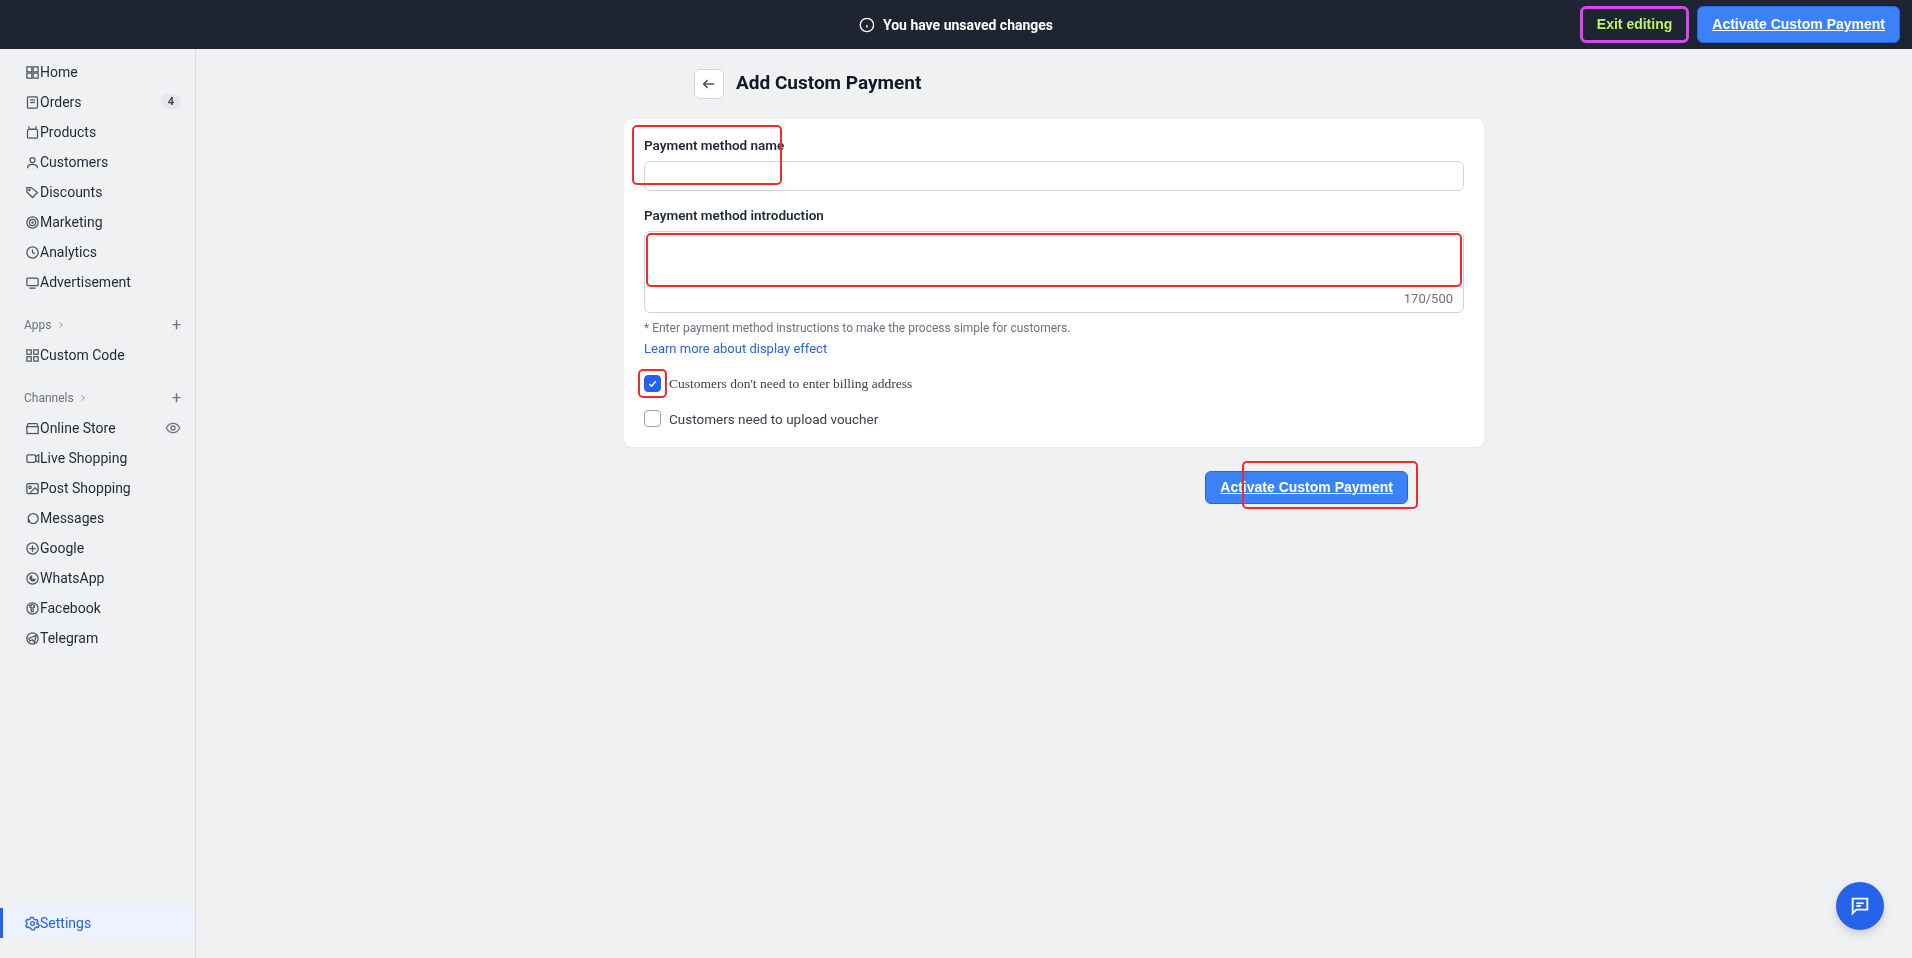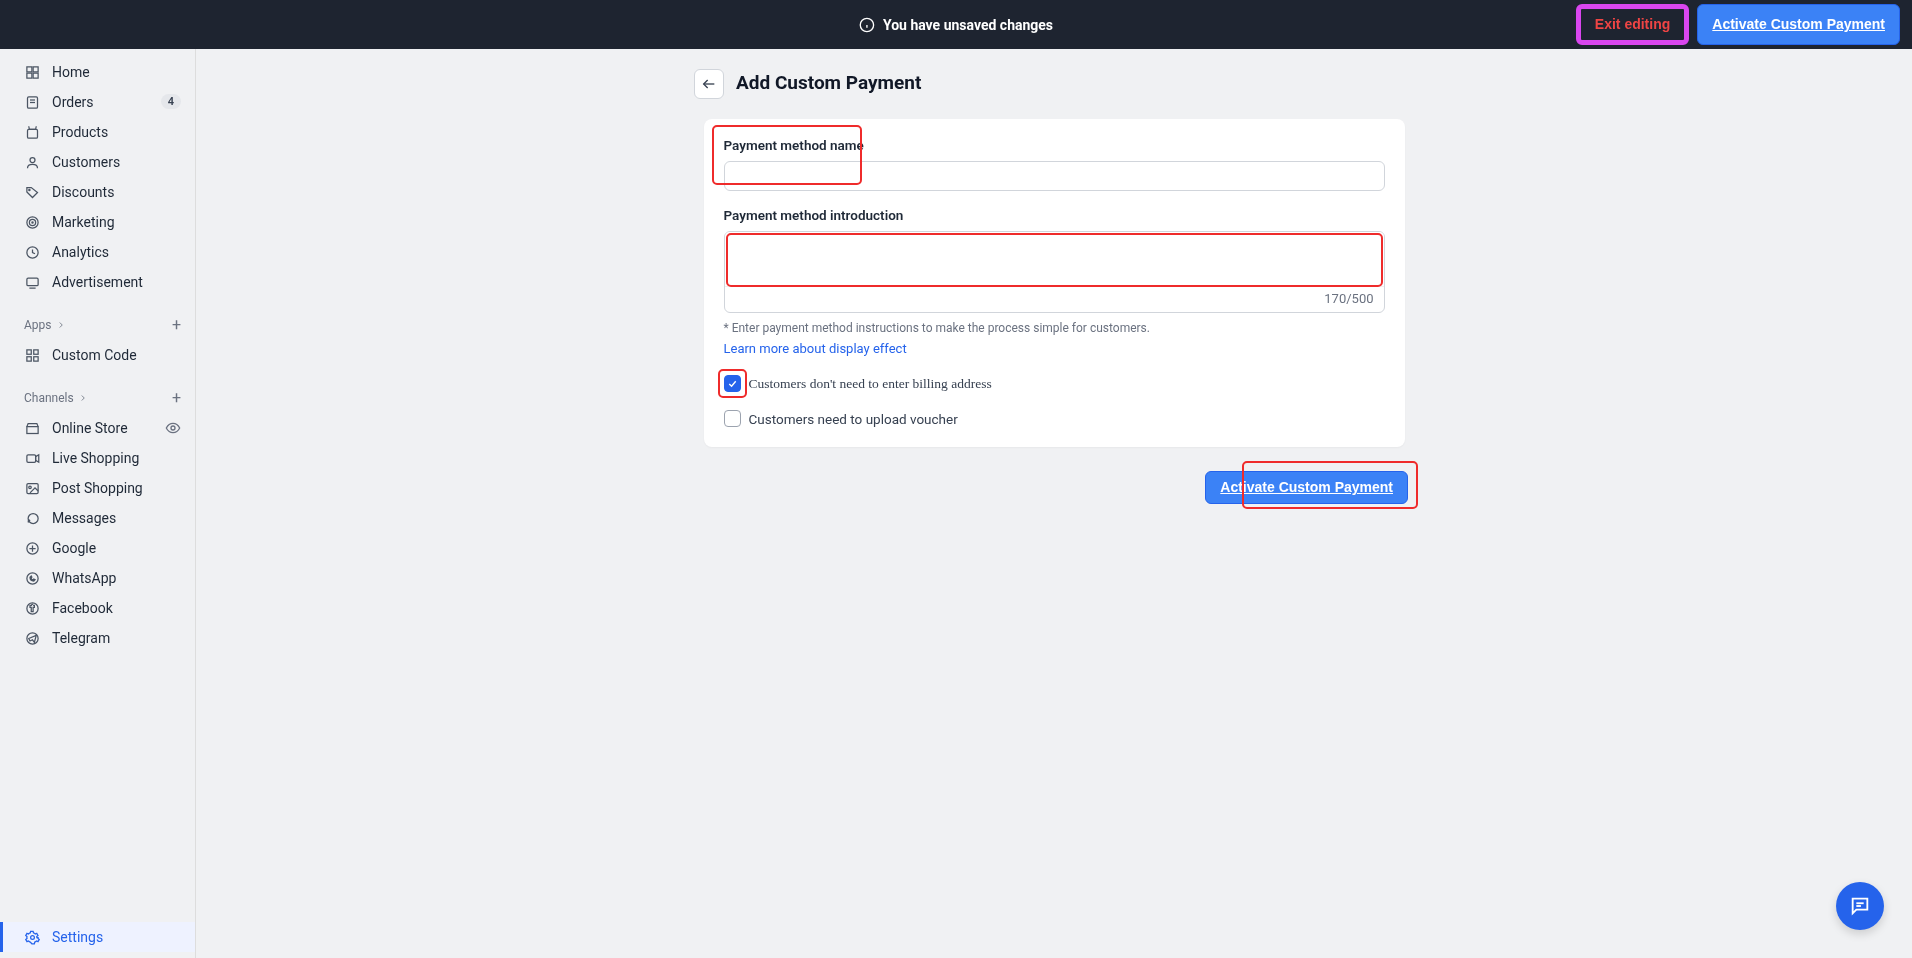--- a/index.html
+++ b/index.html
@@ -31,22 +31,22 @@
     border-radius: 6px;
     font-size: 14px;
     font-weight: 600;
     padding: 7px 14px;
     cursor: pointer;
     border: 1px solid transparent;
     line-height: 1.2;
   }
   .btn-outline-dark {
     background: transparent;
-    border: 5px solid #d946ef;
-    color: #ef4444;
+    border: 3px solid #d946ef;
+    color: #bef264;
   }
   .btn-primary {
     background: #3b82f6;
     color: #fff;
     border: 1px solid #2563eb;
     text-decoration: underline;
   }
   
   .layout { display: flex; height: calc(100% - 49px); }
   .sidebar {
@@ -54,21 +54,21 @@
     background: #f0f1f3;
     border-right: 1px solid #ddd;
     display: flex;
     flex-direction: column;
     padding-top: 8px;
     position: relative;
   }
   .nav-item {
     display: flex;
     align-items: flex-start;
-    gap: 12px;
+    gap: 0;
     padding: 7px 14px 7px 24px;
     font-size: 14px;
     color: #1f2937;
     cursor: pointer;
     position: relative;
   }
   .nav-item .icon-slot { width: 16px; height: 16px; display:inline-flex; align-items:center; justify-content:center; color:#4b5563; }
   .nav-item .badge {
     margin-left: auto;
     background: #e5e7eb;
@@ -115,21 +115,21 @@
     border-radius:6px;
     display:flex; align-items:center; justify-content:center;
     background:#fff;
     cursor:pointer;
     color:#374151;
   }
   .page-title { font-size: 19px; font-weight:700; color:#111827; }
   .card {
     background:#fff;
     border-radius:8px;
-    width: 701px;
+    width: 860px;
     margin: 0 auto 18px auto;
     padding: 18px 20px 20px 20px;
     box-shadow: 0 1px 2px rgba(0,0,0,0.04);
   }
   .form-label {
     font-size: 13.5px;
     font-weight:600;
     color:#1f2937;
     display:block;
     margin-bottom:8px;
@@ -439,21 +439,21 @@
       <span class="icon-slot">
           <svg width="15" height="15" viewBox="0 0 24 24" fill="none" stroke="currentColor" stroke-width="2">
             <circle cx="12" cy="12" r="9"></circle>
             <path d="M6 12l12-5-3 11-3-4-4 2z"></path>
           </svg>
         </span>
       <span>Telegram</span>
     </div>
 
     <div class="sidebar-spacer"></div>
-    <div class="nav-item active" style="margin-bottom:6px;">
+    <div class="nav-item active" style="margin-bottom:20px;">
       <span class="icon-slot">
           <svg width="15" height="15" viewBox="0 0 24 24" fill="none" stroke="currentColor" stroke-width="2">
             <circle cx="12" cy="12" r="3"></circle>
             <path d="M19 12a7 7 0 00-.2-1.7l2-1.5-2-3.4-2.3 1a7 7 0 00-2.9-1.7L13 2h-4l-.6 2.7a7 7 0 00-2.9 1.7l-2.3-1-2 3.4 2 1.5A7 7 0 003 12c0 .6.1 1.1.2 1.7l-2 1.5 2 3.4 2.3-1a7 7 0 002.9 1.7L11 22h4l.6-2.7a7 7 0 002.9-1.7l2.3 1 2-3.4-2-1.5c.1-.6.2-1.1.2-1.7z"></path>
           </svg>
         </span>
       <span>Settings</span>
     </div>
   </nav>
 

